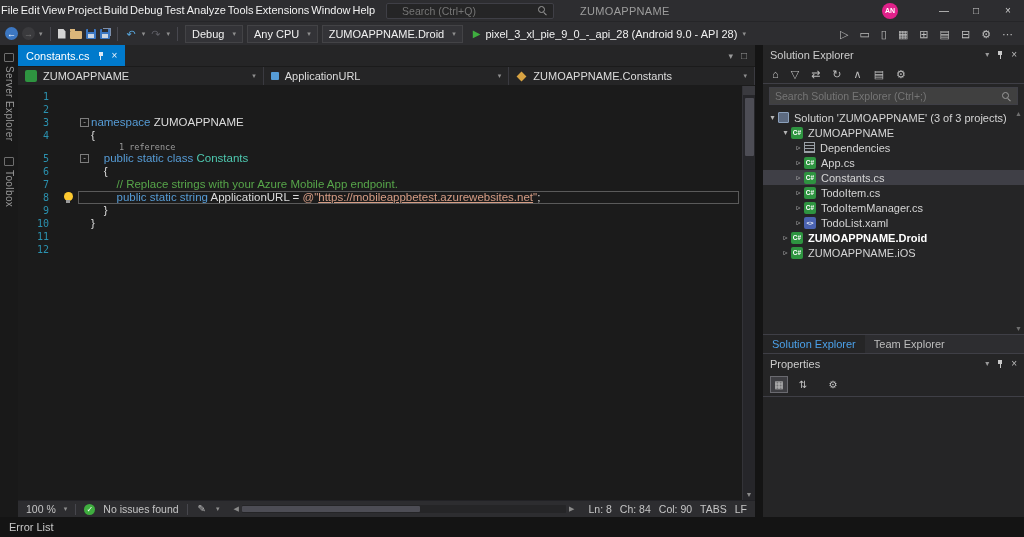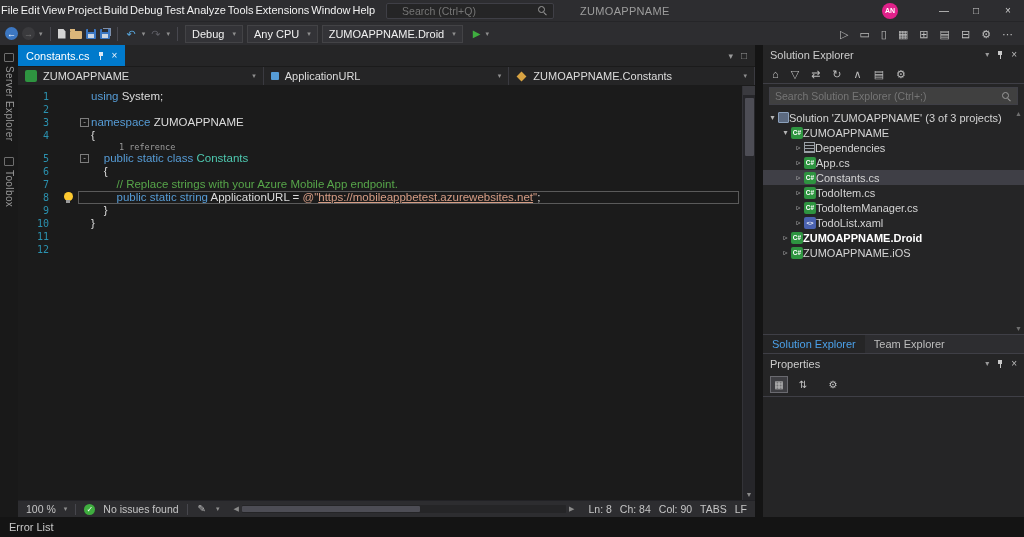--- a/index.html
+++ b/index.html
@@ -101,21 +101,21 @@
   .ph-icons{margin-left:auto;display:flex;align-items:center;gap:7px;color:#9a9a9a;font-size:8px;}
   .ph-close{font-size:10px;color:#bdbdbd;}
   .se-section{height:308px;display:flex;flex-direction:column;flex:none;}
   .se-toolbar{height:20px;display:flex;align-items:center;gap:8px;padding:0 7px;border-bottom:1px solid #3f3f46;color:#bdbdbd;font-size:11px;flex:none;}
   .se-search{margin:3px 6px;height:18px;background:#404040;border:1px solid #3f3f46;display:flex;align-items:center;padding:0 5px;flex:none;}
   .se-search input{flex:1;background:transparent;border:0;outline:0;color:#8f8f8f;font-size:10.5px;font-family:"Liberation Sans",sans-serif;}
   .tree{flex:1;position:relative;padding-top:2px;overflow:hidden;}
   .tree-row{height:15px;display:flex;align-items:center;font-size:11px;color:#d4d4d4;white-space:nowrap;}
   .tree-row.selected{background:#3f3f46;}
   .tree-arrow{width:11px;flex:none;font-size:8px;color:#b5b5b5;text-align:center;}
-  .tree-label{}
+  .tree-label{margin-left:5px;}
   .tree-label.bold{font-weight:bold;color:#ffffff;}
   .ti{flex:none;display:inline-flex;align-items:center;justify-content:center;}
   .ti-sol{width:11px;height:11px;background:#5c6a80;border:1px solid #8ba0bb;border-radius:1px;}
   .ti-cs{width:12px;height:12px;border-radius:2px;background:#2e9440;color:#fff;font-size:6.5px;font-weight:bold;}
   .ti-dep{width:11px;height:11px;border:1px solid #9aa0a6;background:repeating-linear-gradient(#0000 0 2px,#9aa0a6 2px 3px);}
   .ti-xaml{width:12px;height:12px;border-radius:2px;background:#4a62b0;color:#fff;font-size:6px;font-weight:bold;}
   .tree-scroll-up{position:absolute;top:2px;right:2px;font-size:7px;color:#6f6f6f;}
   .tree-scroll-down{position:absolute;bottom:2px;right:2px;font-size:7px;color:#6f6f6f;}
   .bottom-tabs{margin-top:auto;height:19px;display:flex;background:#2d2d30;border-top:1px solid #3f3f46;flex:none;}
   .btab{padding:0 9px;display:flex;align-items:center;font-size:11px;color:#bdbdbd;}
@@ -189,20 +189,21 @@
     <div class="tdrop">
       <span>Any CPU</span>
         <span class="chev">▾</span>
     </div>
     <div class="tdrop">
       <span>ZUMOAPPNAME.Droid</span>
         <span class="chev">▾</span>
     </div>
     <div class="run-btn">
       <span class="play">▶</span>
+      <span>pixel_3_xl_pie_9_0_-_api_28 (Android 9.0 - API 28)</span>
       <span class="chev">▾</span>
     </div>
     <div class="toolbar-right">
         <span class="ticon">▷</span>
         <span class="ticon">▭</span>
         <span class="ticon">▯</span>
         <span class="ticon">▦</span>
         <span class="ticon">⊞</span>
         <span class="ticon">▤</span>
         <span class="ticon">⊟</span>
@@ -248,21 +249,21 @@
             <span class="chev">▾</span>
           </div>
           <div class="crumb">
             <span class="bc-ic ic-class"></span>
             <span class="crumb-label">ZUMOAPPNAME.Constants</span>
             <span class="chev">▾</span>
           </div>
         </div>
       <div class="code-area">
         <div>
-            <div class="code-row"><span class="lineno">1</span><span class="glyphcol"></span><span class="outcol"></span><span class="codetext"><span class="k">using</span><span class="p"> System;</span></span></div>
+            <div class="code-row"><span class="lineno">1</span><span class="glyphcol"></span><span class="outcol"></span></div>
             <div class="code-row"><span class="lineno">2</span><span class="glyphcol"></span><span class="outcol"></span><span class="codetext"></span></div>
             <div class="code-row"><span class="lineno">3</span><span class="glyphcol"></span><span class="outcol"><span class="foldbox">-</span></span><span class="codetext"><span class="k">namespace</span><span class="p"> </span><span class="p">ZUMOAPPNAME</span></span></div>
             <div class="code-row"><span class="lineno">4</span><span class="glyphcol"></span><span class="outcol"></span><span class="codetext"><span class="p">{</span></span></div>
             <div class="codelens">1 reference</div>
             <div class="code-row"><span class="lineno">5</span><span class="glyphcol"></span><span class="outcol"><span class="foldbox">-</span></span><span class="codetext"><span class="p">    </span><span class="k">public static class</span><span class="p"> </span><span class="t">Constants</span></span></div>
             <div class="code-row"><span class="lineno">6</span><span class="glyphcol"></span><span class="outcol"></span><span class="codetext"><span class="p">    {</span></span></div>
             <div class="code-row"><span class="lineno">7</span><span class="glyphcol"></span><span class="outcol"></span><span class="codetext"><span class="p">        </span><span class="c">// Replace strings with your Azure Mobile App endpoint.</span></span></div>
             <div class="code-row current-line"><span class="lineno">8</span><span class="glyphcol"><span class="bulb"></span></span><span class="outcol"></span><span class="codetext"><span class="p">        </span><span class="k">public static string</span><span class="p"> ApplicationURL = </span><span class="s">@"</span><span class="sl">https://mobileappbetest.azurewebsites.net</span><span class="s">"</span><span class="p">;</span></span></div>
             <div class="code-row"><span class="lineno">9</span><span class="glyphcol"></span><span class="outcol"></span><span class="codetext"><span class="p">    }</span></span></div>
             <div class="code-row"><span class="lineno">10</span><span class="glyphcol"></span><span class="outcol"></span><span class="codetext"><span class="p">}</span></span></div>

